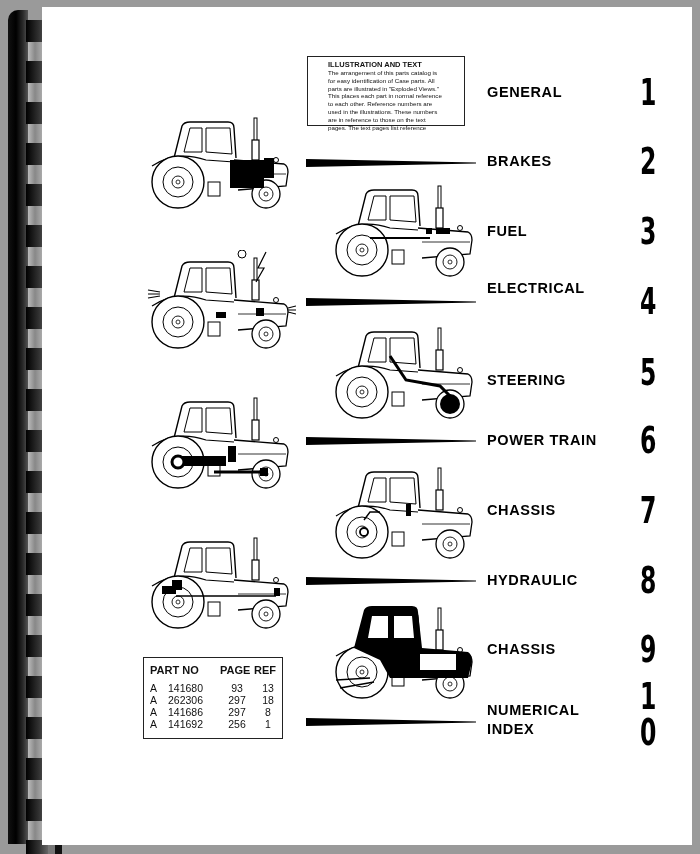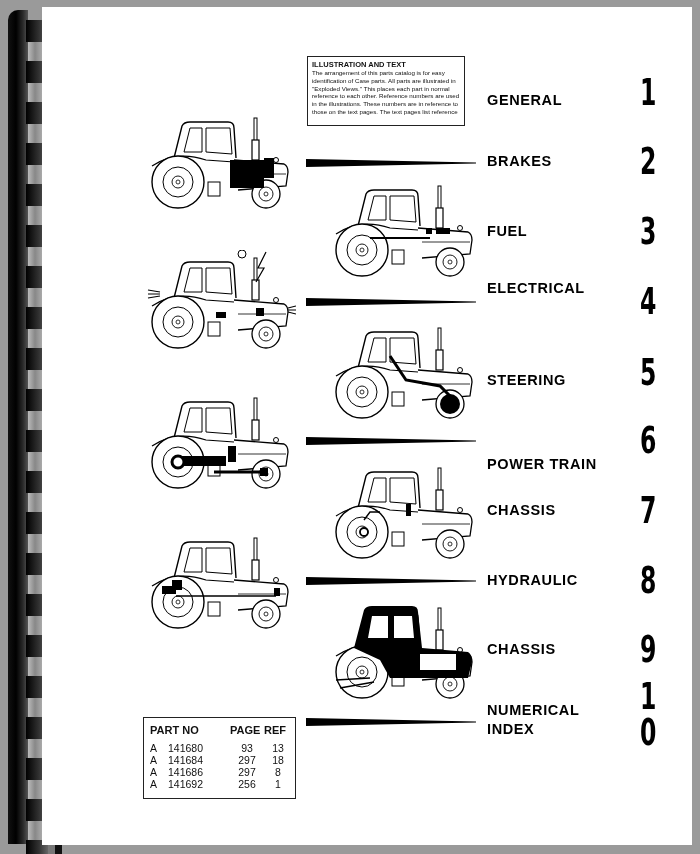--- a/index.html
+++ b/index.html
@@ -21,39 +21,39 @@
   .tooth { position: absolute; left: 26px; width: 36px; height: 22px; }
   .tooth .a { position:absolute; left:0; top:0; width:22px; height:22px;
     background: linear-gradient(90deg,#000,#333 60%,#666); }
   .tooth .b { position:absolute; left:22px; top:2px; width:7px; height:20px; background:#777; }
   .tooth .c { position:absolute; left:29px; top:3px; width:7px; height:18px; background:#111; border-radius:2px; }
   .gap { position:absolute; left:28px; width:14px; height:19px;
     background: linear-gradient(90deg,#bbb,#888 50%,#aaa); }
 
   .intro-box {
     position: absolute; left: 307px; top: 56px; width: 158px; height: 70px;
-    border: 1.5px solid #222; padding: 3px 4px; box-sizing: border-box;
+    border: 1.5px solid #222; padding: 3px 20px; box-sizing: border-box;
     font-size: 6.2px; line-height: 7.8px; color: #111;
   }
   .intro-box .title { font-weight: bold; font-size: 7.5px; line-height: 9px; }
 
   .section-label {
     position: absolute; left: 487px; font-weight: bold; font-size: 14.5px;
     letter-spacing: 0.6px; color: #000;
   }
   .section-num {
     position: absolute; left: 640px; font-family: "DejaVu Sans", sans-serif;
     font-weight: bold; font-size: 38px; color: #000; transform: scaleX(0.62);
     transform-origin: left top; line-height: 40px;
   }
   .leader { position: absolute; height: 12px; }
   .tractor { position: absolute; }
 
   .parts-box {
-    position: absolute; left: 143px; top: 717px; width: 153px; height: 82px;
+    position: absolute; left: 143px; top: 657px; width: 140px; height: 82px;
     border: 1.5px solid #222; box-sizing: border-box; font-size: 10.5px; color: #111;
   }
   .parts-box table { border-collapse: collapse; position: absolute; left: 6px; top: 6px; }
   .parts-box th { font-weight: bold; font-size: 11px; padding: 0 0 6px 0; text-align: left; }
   .parts-box td { padding: 0; line-height: 12px; }
   .r { text-align: center; }
 </style>
 </head>
 <body>
 
@@ -298,26 +298,26 @@
 <svg class="leader" style="left:306px;top:435px" width="170" height="12">
     <polygon points="0,2 170,5.5 170,6.5 0,10" fill="#000"></polygon>
   </svg>
 <svg class="leader" style="left:306px;top:575px" width="170" height="12">
     <polygon points="0,2 170,5.5 170,6.5 0,10" fill="#000"></polygon>
   </svg>
 <svg class="leader" style="left:306px;top:716px" width="170" height="12">
     <polygon points="0,2 170,5.5 170,6.5 0,10" fill="#000"></polygon>
   </svg>
 
-<div class="section-label" style="top:92px">GENERAL</div>
+<div class="section-label" style="top:84px">GENERAL</div>
 <div class="section-label" style="top:153px">BRAKES</div>
 <div class="section-label" style="top:223px">FUEL</div>
 <div class="section-label" style="top:280px">ELECTRICAL</div>
 <div class="section-label" style="top:372px">STEERING</div>
-<div class="section-label" style="top:456px">POWER TRAIN</div>
+<div class="section-label" style="top:432px">POWER TRAIN</div>
 <div class="section-label" style="top:502px">CHASSIS</div>
 <div class="section-label" style="top:572px">HYDRAULIC</div>
 <div class="section-label" style="top:641px">CHASSIS</div>
 <div class="section-label" style="top:702px">NUMERICAL</div>
 <div class="section-label" style="top:721px">INDEX</div>
 
 <div class="section-num" style="top:72px">1</div>
 <div class="section-num" style="top:141px">2</div>
 <div class="section-num" style="top:211px">3</div>
 <div class="section-num" style="top:281px">4</div>
@@ -338,21 +338,21 @@
       <th class="r" style="width:28px">REF</th>
     </tr>
     <tr>
       <td style="width:18px">A</td>
       <td>141680</td>
       <td class="r">93</td>
       <td class="r">13</td>
     </tr>
     <tr>
       <td>A</td>
-      <td>141684</td>
+      <td>262306</td>
       <td class="r">297</td>
       <td class="r">18</td>
     </tr>
     <tr>
       <td>A</td>
       <td>141686</td>
       <td class="r">297</td>
       <td class="r">8</td>
     </tr>
     <tr>

